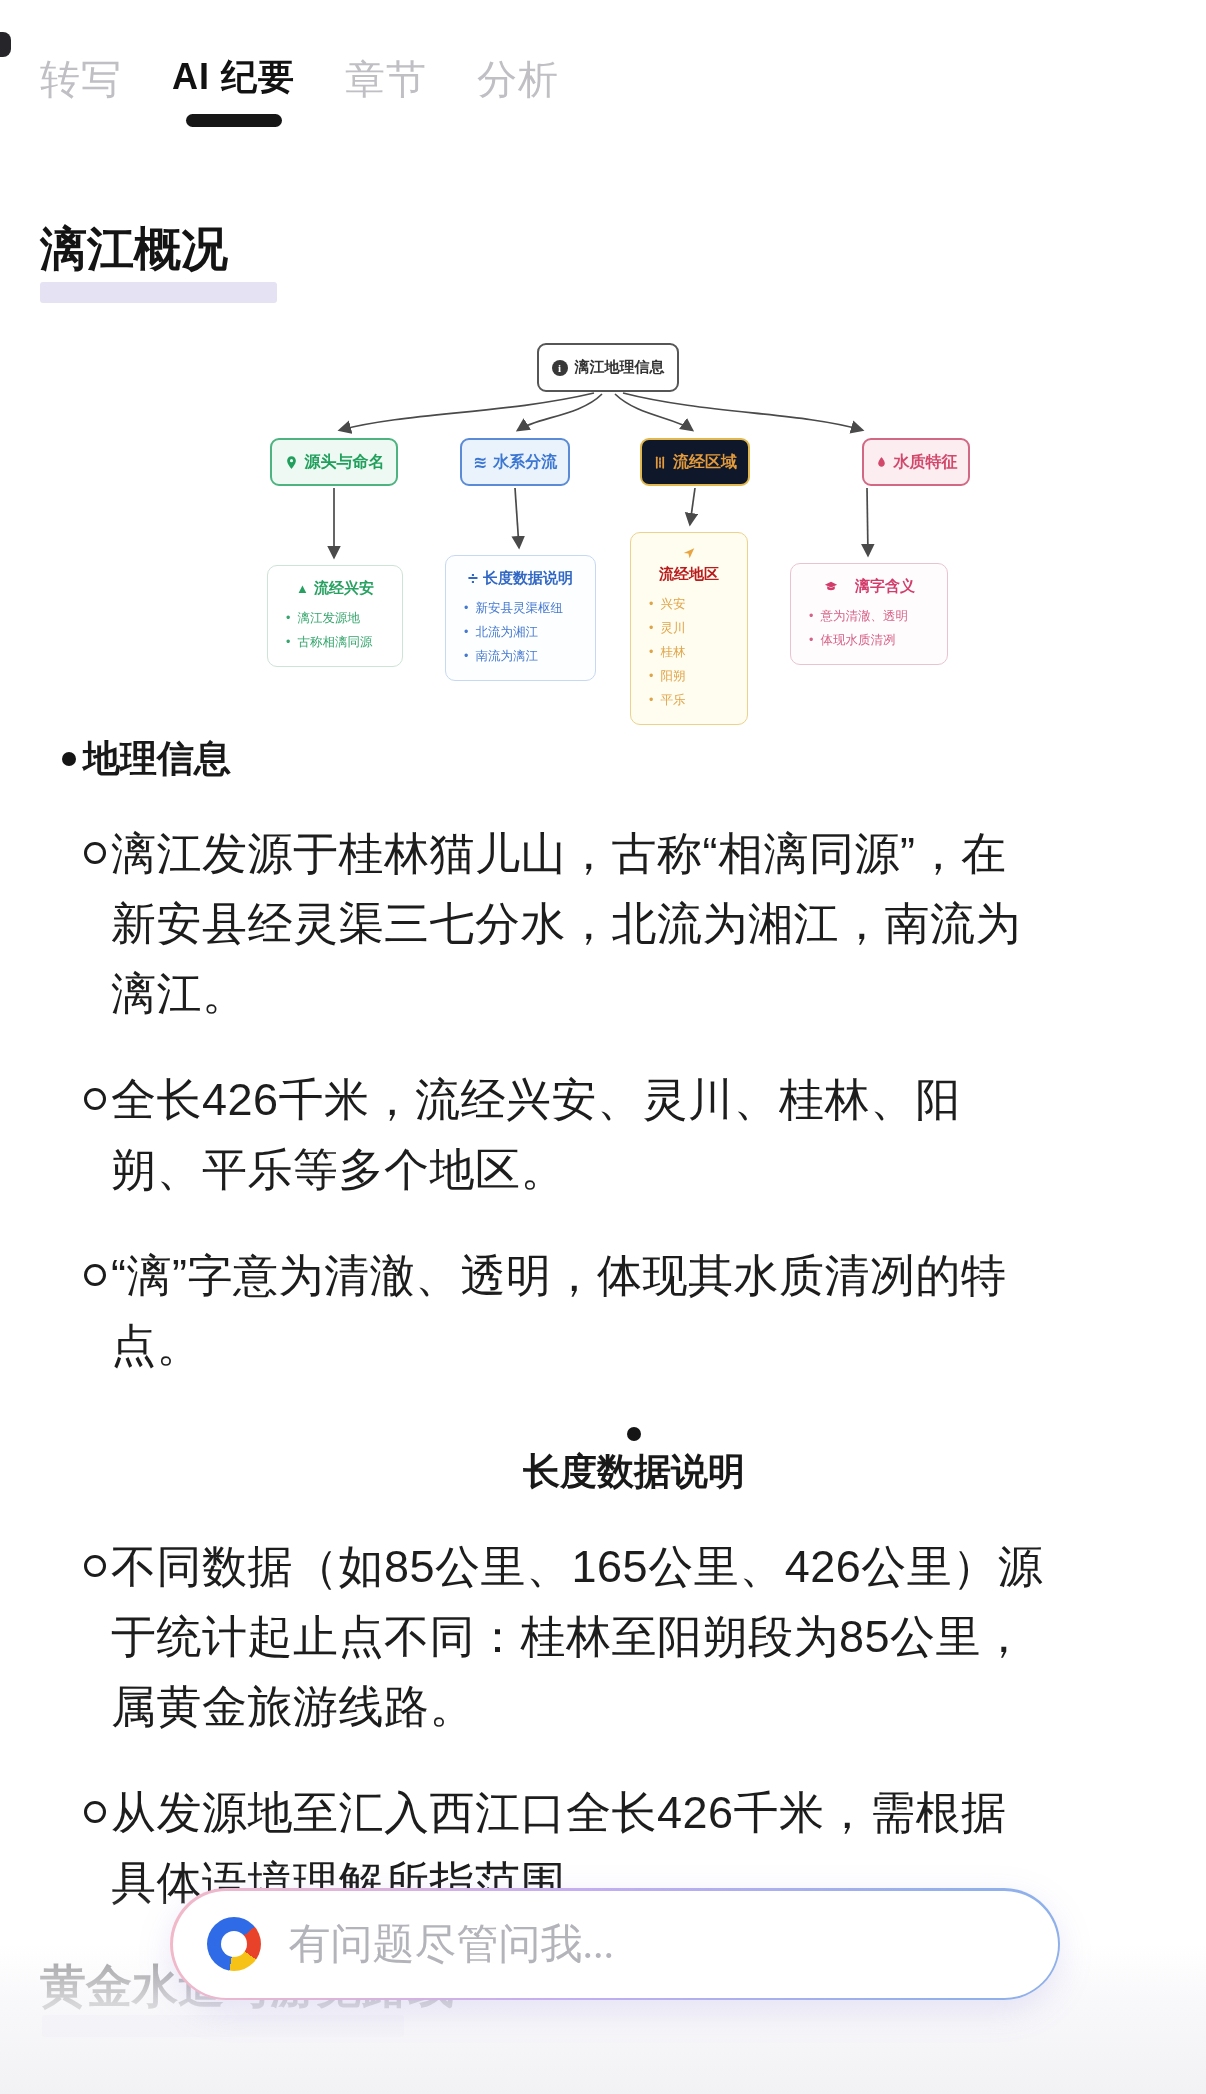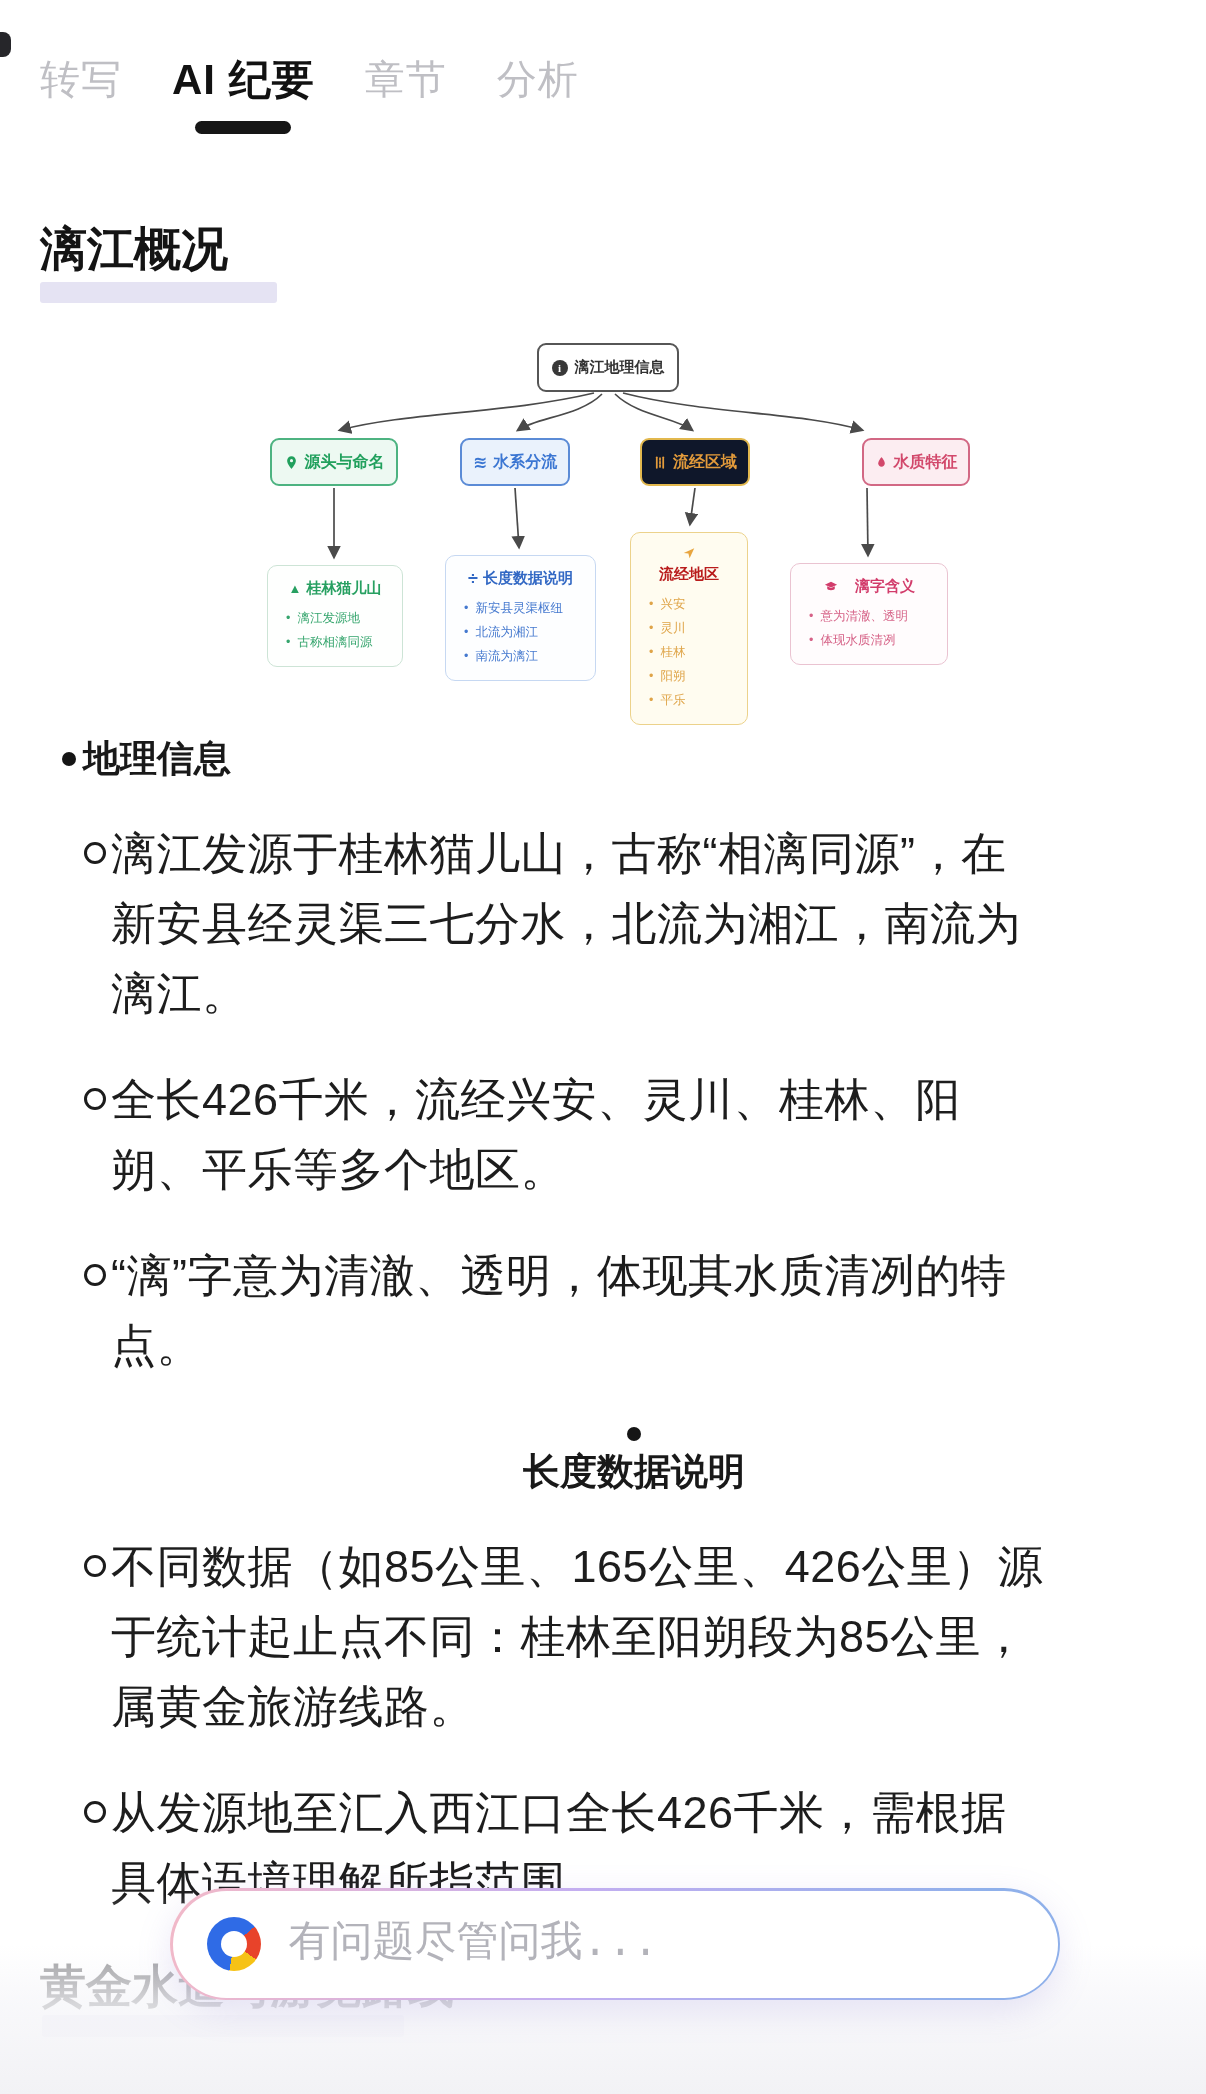--- a/index.html
+++ b/index.html
@@ -7,21 +7,21 @@
     width:1206px;height:2094px;position:relative;overflow:hidden;
     background:#ffffff;
     font-family:"Liberation Sans","DejaVu Sans",sans-serif;
     -webkit-font-smoothing:antialiased;
   }
   
   .artifact{position:absolute;left:0;top:32px;width:11px;height:25px;background:#26262a;border-radius:0 8px 8px 0;}
   .tabs{position:absolute;left:40px;top:56px;display:flex;gap:50px;align-items:flex-start;}
   .tab{display:flex;flex-direction:column;align-items:center;cursor:pointer;}
   .tab-label{font-size:40px;color:#bfbfc4;letter-spacing:1px;line-height:1.15;}
-  .tab.active .tab-label{font-size:42px;color:#121212;font-weight:bold;}
+  .tab.active .tab-label{font-size:36px;color:#121212;font-weight:bold;}
   .tab-underline{width:96px;height:13px;border-radius:7px;background:#161616;margin-top:17px;}
   
   .h1-wrap{position:absolute;left:40px;top:218px;}
   .h1-text{position:relative;z-index:2;font-size:47px;font-weight:bold;color:#141414;line-height:1.3;}
   .h1-bar{position:absolute;z-index:1;left:0;top:64px;width:237px;height:21px;background:#e5e3f3;border-radius:3px;}
   
   .diagram{position:absolute;left:0;top:330px;width:1206px;height:400px;}
   .edges{position:absolute;left:0;top:0;}
   .node{position:absolute;box-sizing:border-box;background:#fff;}
   .root{left:537px;top:13px;width:142px;height:49px;border:2.5px solid #565656;border-radius:9px;
@@ -69,21 +69,21 @@
         background:linear-gradient(180deg,rgba(255,255,255,0) 0%,rgba(255,255,255,0.55) 25%,rgba(247,247,250,0.85) 55%,#f2f2f5 100%);}
   .ask-outer{position:absolute;left:170px;top:1888px;width:890px;height:112px;border-radius:56px;z-index:10;
         background:linear-gradient(100deg,#f2b9c8,#c3aef0 45%,#8fb0ea 90%);
         box-shadow:0 10px 34px rgba(140,120,210,0.18);padding:2.5px;box-sizing:border-box;}
   .ask-inner{width:100%;height:100%;border-radius:54px;background:#ffffff;
         display:flex;align-items:center;gap:26px;padding-left:34px;box-sizing:border-box;}
   .logo{width:54px;height:54px;border-radius:50%;flex:0 0 auto;position:relative;
         background:conic-gradient(from 220deg,#2f6be6 0 190deg,#e8432a 190deg 265deg,#f6c216 265deg 330deg,#2f6be6 330deg 360deg);}
   .logo-hole{position:absolute;left:50%;top:50%;transform:translate(-50%,-50%);width:26px;height:26px;background:#fff;border-radius:50%;}
   .ask-input{border:none;outline:none;background:transparent;font-size:42px;color:#333;width:640px;
-        font-family:Liberation Mono, monospace;}
+        font-family:Liberation Serif, serif;}
   .ask-input::placeholder{color:#b3b3ba;}
 </style>
 </head>
 <body>
 
 <div class="artifact"></div>
 
 <nav class="tabs">
   <div class="tab">
     <span class="tab-label">转写</span>
@@ -158,21 +158,21 @@
       <svg width="13" height="15" viewBox="0 0 24 24">
           <path d="M12 2s-6 7-6 11.5C6 17.6 8.7 20 12 20s6-2.4 6-6.5C18 9 12 2 12 2z" fill="#d2486b"></path>
         </svg>
     </span>
     <span>水质特征</span>
   </div>
 
   <div class="node leaf lf0">
     <div class="leaf-title">
       <span class="gi glyph-mountain">▲</span>
-      <span>桂林猫儿山</span>
+      <span>流经兴安</span>
     </div>
     <div class="leaf-item">
         <span class="li-dot">•</span>
         <span>漓江发源地</span>
       </div>
     <div class="leaf-item">
         <span class="li-dot">•</span>
         <span>古称相漓同源</span>
       </div>
   </div>

